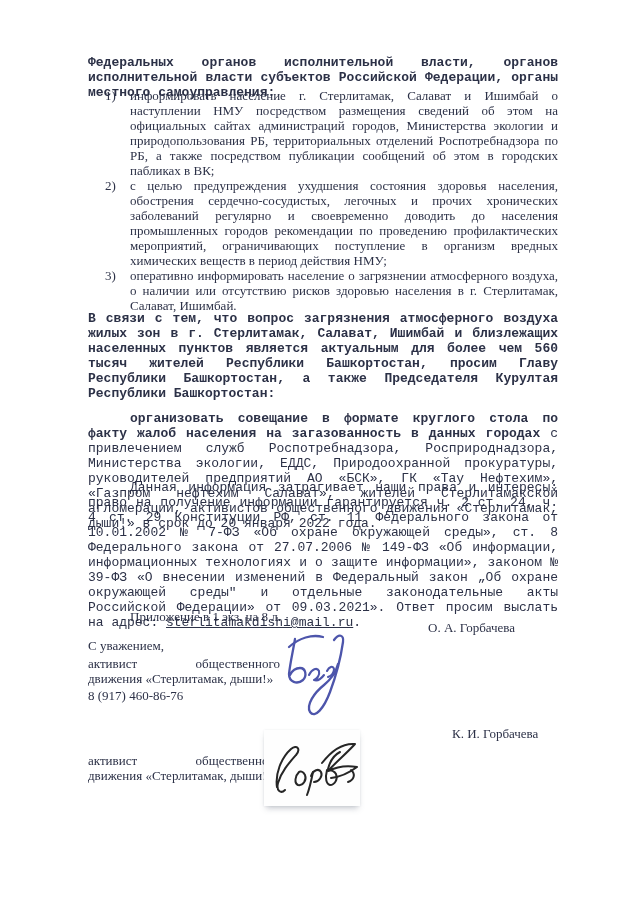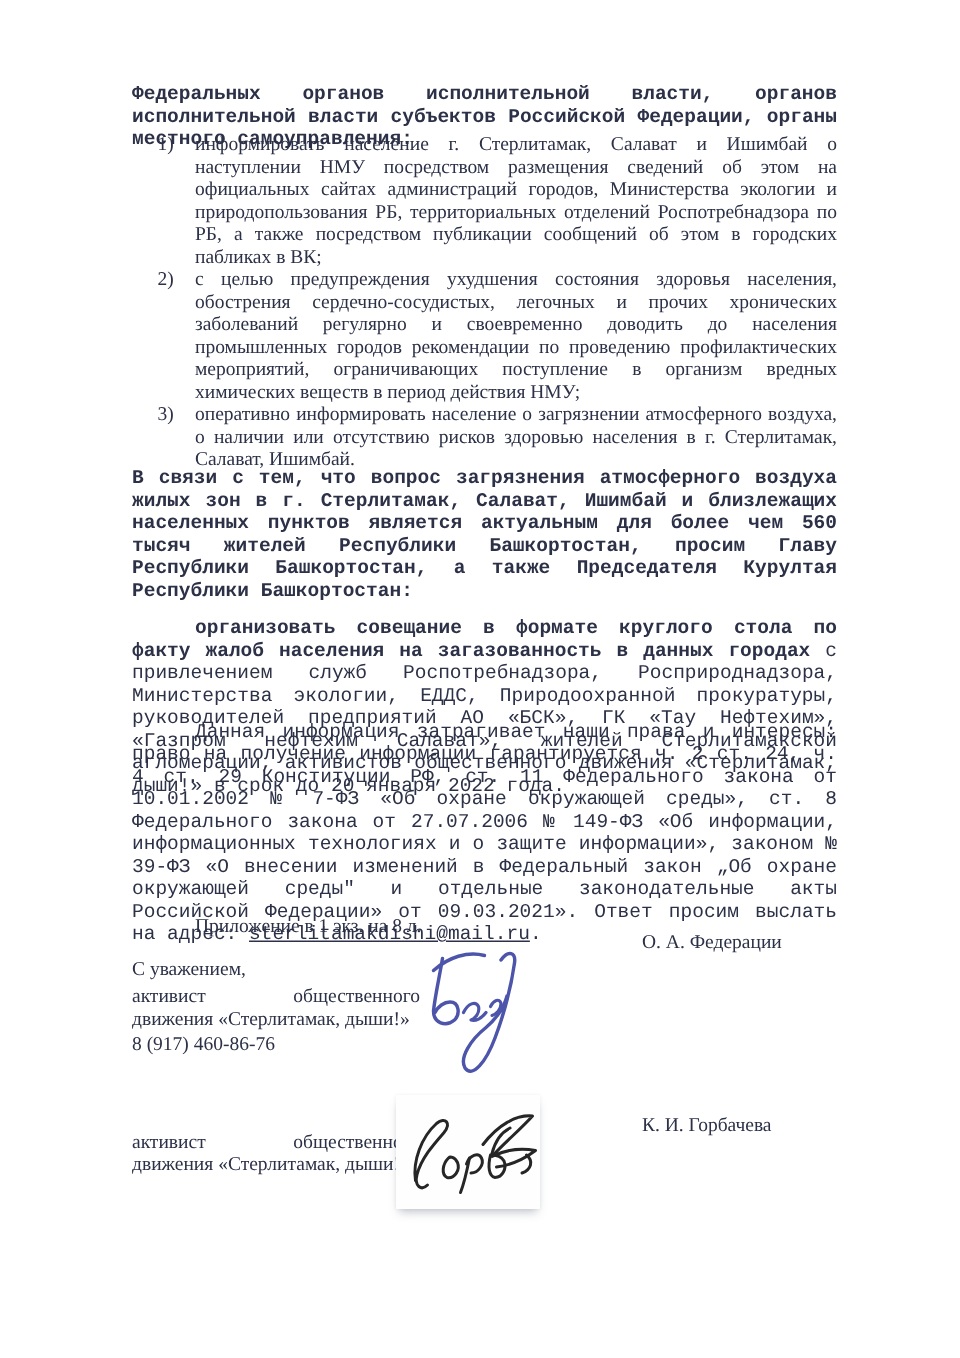--- a/index.html
+++ b/index.html
@@ -29,21 +29,21 @@
   .appeal{top:291px;margin-top:20px;}
   .meeting{top:398px;}
   .info{top:467px;}
   .attach{top:596px;}
   .email{text-decoration:underline;color:inherit;cursor:pointer;}
   
   .sig-area{position:absolute;left:0;top:616px;width:470px;height:289px;}
   .greeting{position:absolute;left:0;top:22px;}
   .name-right{position:absolute;left:340px;white-space:nowrap;}
   .name-1{top:4px;}
-  .name-2{top:126px;}
+  .name-2{top:110px;margin-left:24px;}
   .role{position:absolute;left:0;width:192px;text-align:justify;font-family:Liberation Serif, serif;}
   .role-1{top:27px;}
   .phone-1{position:absolute;left:0;top:72px;white-space:nowrap;text-align:right;}
   .role-2{top:124px;}
   .sig-blue{position:absolute;left:193px;top:10px;width:68px;height:96px;}
   .sig-card{
     position:absolute;left:176px;top:114px;width:96px;height:76px;
     background:#fefefe;
     box-shadow:0 4px 6px -2px rgba(80,90,110,0.35), 0 0 2px rgba(120,130,150,0.12);
   }
@@ -77,21 +77,21 @@
   <p class="blk appeal just bold">В связи с тем, что вопрос загрязнения атмосферного воздуха жилых зон в г. Стерлитамак, Салават, Ишимбай и близлежащих населенных пунктов является актуальным для более чем 560 тысяч жителей Республики Башкортостан, просим Главу Республики Башкортостан, а также Председателя Курултая Республики Башкортостан:</p>
 
   <p class="blk meeting just indent"><span class="bold">организовать совещание в формате круглого стола по факту жалоб населения на загазованность в данных городах</span><span> с привлечением служб Роспотребнадзора, Росприроднадзора, Министерства экологии, ЕДДС, Природоохранной прокуратуры, руководителей предприятий АО «БСК», ГК «Тау Нефтехим», «Газпром нефтехим Салават», жителей Стерлитамакской агломерации, активистов общественного движения «Стерлитамак, дыши!» в срок до 20 января 2022 года.</span></p>
 
   <p class="blk info just indent"><span>Данная информация затрагивает наши  права и интересы: право на получение информации гарантируется ч. 2 ст. 24, ч. 4 ст. 29 Конституции РФ, ст. 11 Федерального закона от 10.01.2002 № 7-ФЗ «Об охране окружающей среды», ст. 8 Федерального закона от 27.07.2006 № 149-ФЗ «Об информации, информационных технологиях и о защите информации», законом № 39-ФЗ «О внесении изменений в Федеральный закон „Об охране окружающей среды" и отдельные законодательные акты Российской Федерации» от 09.03.2021». Ответ просим  выслать на адрес: </span><span class="email">sterlitamakdishi@mail.ru</span><span>.</span></p>
 
   <p class="blk attach indent">Приложение в 1 экз. на 8 л.</p>
 
   <div class="sig-area">
     <span class="greeting">С уважением,</span>
-    <span class="name-right name-1">О. А. Федерации</span>
+    <span class="name-right name-1">О. А. Горбачева</span>
 
     <p class="role role-1">активист общественного движения «Стерлитамак, дыши!»</p>
     <span class="phone-1">8 (917) 460-86-76</span>
 
     <svg class="sig-blue stroke-blue" viewBox="0 0 68 96" xmlns="http://www.w3.org/2000/svg">
       <path stroke-width="2.3" d="M8,21 C18,12 31,8 42,11"></path>
       <path stroke-width="2.3" d="M14,13 C12,25 9,38 8,48 C8,56 16,59 22,54 C26,50 25,42 19,42 C15,42 11,45 9,49"></path>
       <path stroke-width="2.1" d="M28,49 C31,43 36,41 38,45 C39,49 36,53 33,54 C36,55 40,53 43,49"></path>
       <path stroke-width="2.1" d="M46,45 C48,41 52,39 53,43 C53,47 50,50 47,51"></path>
       <path stroke-width="2.3" d="M53,14 C58,7 63,9 62,16 C60,30 55,50 49,66 C43,82 34,93 29,86 C25,79 33,67 43,59 C49,54 55,46 57,38"></path>

